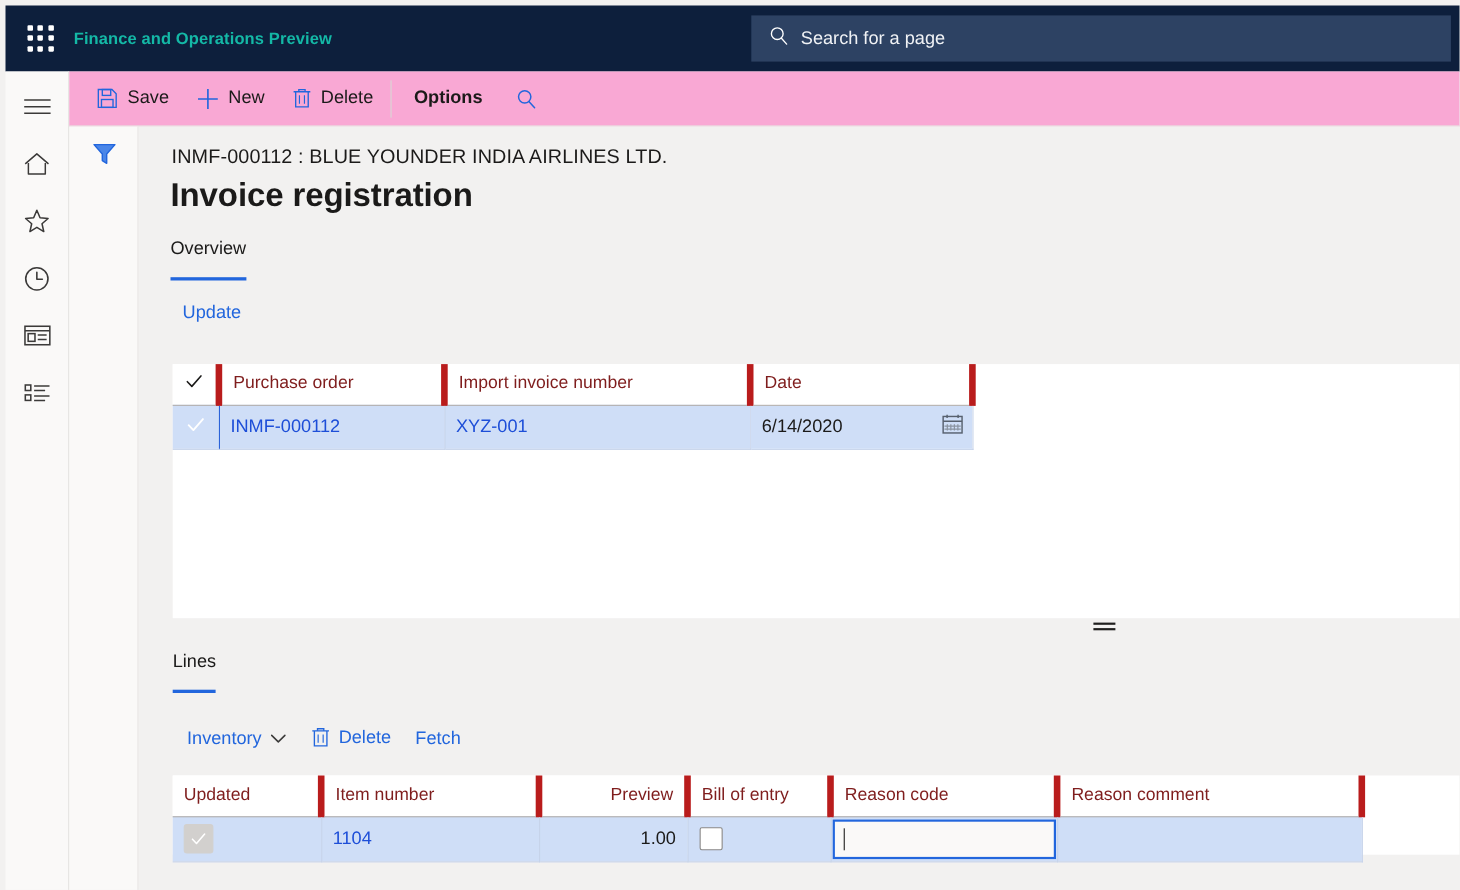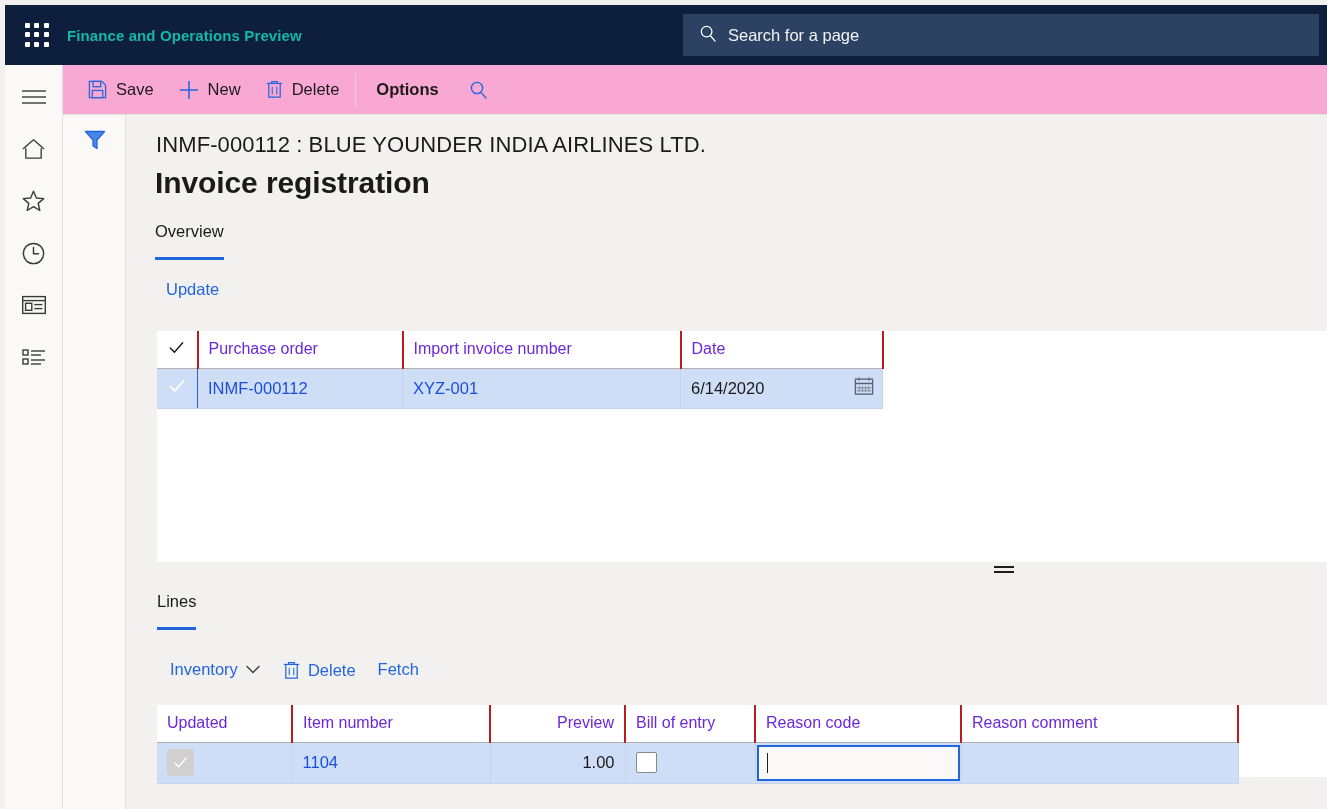--- a/index.html
+++ b/index.html
@@ -71,52 +71,52 @@
     background: #faf9f8; border-right: 1px solid #e3e1df;
   }
   .filterrail .funnel { position: absolute; left: 20px; top: 14px; cursor: pointer; }
 
   
   .page {
     position: absolute; left: 126px; top: 115px; right: 0; bottom: 0;
     background: #f2f1f0; overflow: hidden;
   }
   .caption {
-    margin: 17px 0 0 30px; font-size: 22px; color: #1b1a19; letter-spacing: .1px;
+    margin: 17px 0 0 30px; font-size: 18px; color: #1b1a19; letter-spacing: .1px;
   }
   .page-title {
     margin: 8px 0 0 29px; font-size: 30px; font-weight: bold; color: #1b1a19;
     letter-spacing: -.1px;
   }
 
   .tabstrip { margin: 22px 0 0 29px; display: flex; }
   .tab { position: relative; font-size: 16.5px; color: #1b1a19; padding-bottom: 19px; cursor: pointer; }
   .tab .underline {
     position: absolute; left: 0; right: 0; bottom: 0; height: 3px; background: #2266dd;
   }
 
-  .linkrow { margin: 20px 0 0 40px; display: flex; align-items: flex-start; }
+  .linkrow { margin: 20px 0 0 40px; display: flex; align-items: flex-end; }
   .alink {
     color: #2266dd; font-size: 16.5px; cursor: pointer; display: flex; align-items: center;
     white-space: nowrap;
   }
   .alink + .alink { margin-left: 22px; }
   .alink .li { margin-right: 7px; display: flex; align-items: center; }
   .alink .chev { margin-left: 8px; display: flex; align-items: center; }
 
   
   .gridwrap { position: absolute; background: #ffffff; }
   #overview-grid-area { left: 157px; top: 331px; width: 1170px; height: 231px; }
   #lines-grid-area   { left: 157px; top: 705px; width: 1170px; height: 72px; }
 
   table.grid { border-collapse: collapse; table-layout: fixed; }
   table.grid th {
-    background: #ffffff; font-weight: normal; font-size: 16px; color: #6d28d9;
+    background: #ffffff; font-weight: normal; font-size: 16px; color: #7f1d1d;
     text-align: left; padding: 0 10px; height: 37px; vertical-align: middle;
-    border-right: 2px solid #b91c1c; border-bottom: 1px solid #b3b0ad;
+    border-right: 6px solid #b91c1c; border-bottom: 1px solid #b3b0ad;
     white-space: nowrap;
   }
   table.grid th.num { text-align: right; }
   table.grid td {
     font-size: 16.5px; color: #1b1a19; padding: 0 10px; height: 40px; vertical-align: middle;
     border-right: 1px solid #c6d3ea; border-bottom: 1px solid #c6d3ea;
     white-space: nowrap;
   }
   table.grid tr.selected td { background: #cfdef7; }
   table.grid td.num { text-align: right; }

